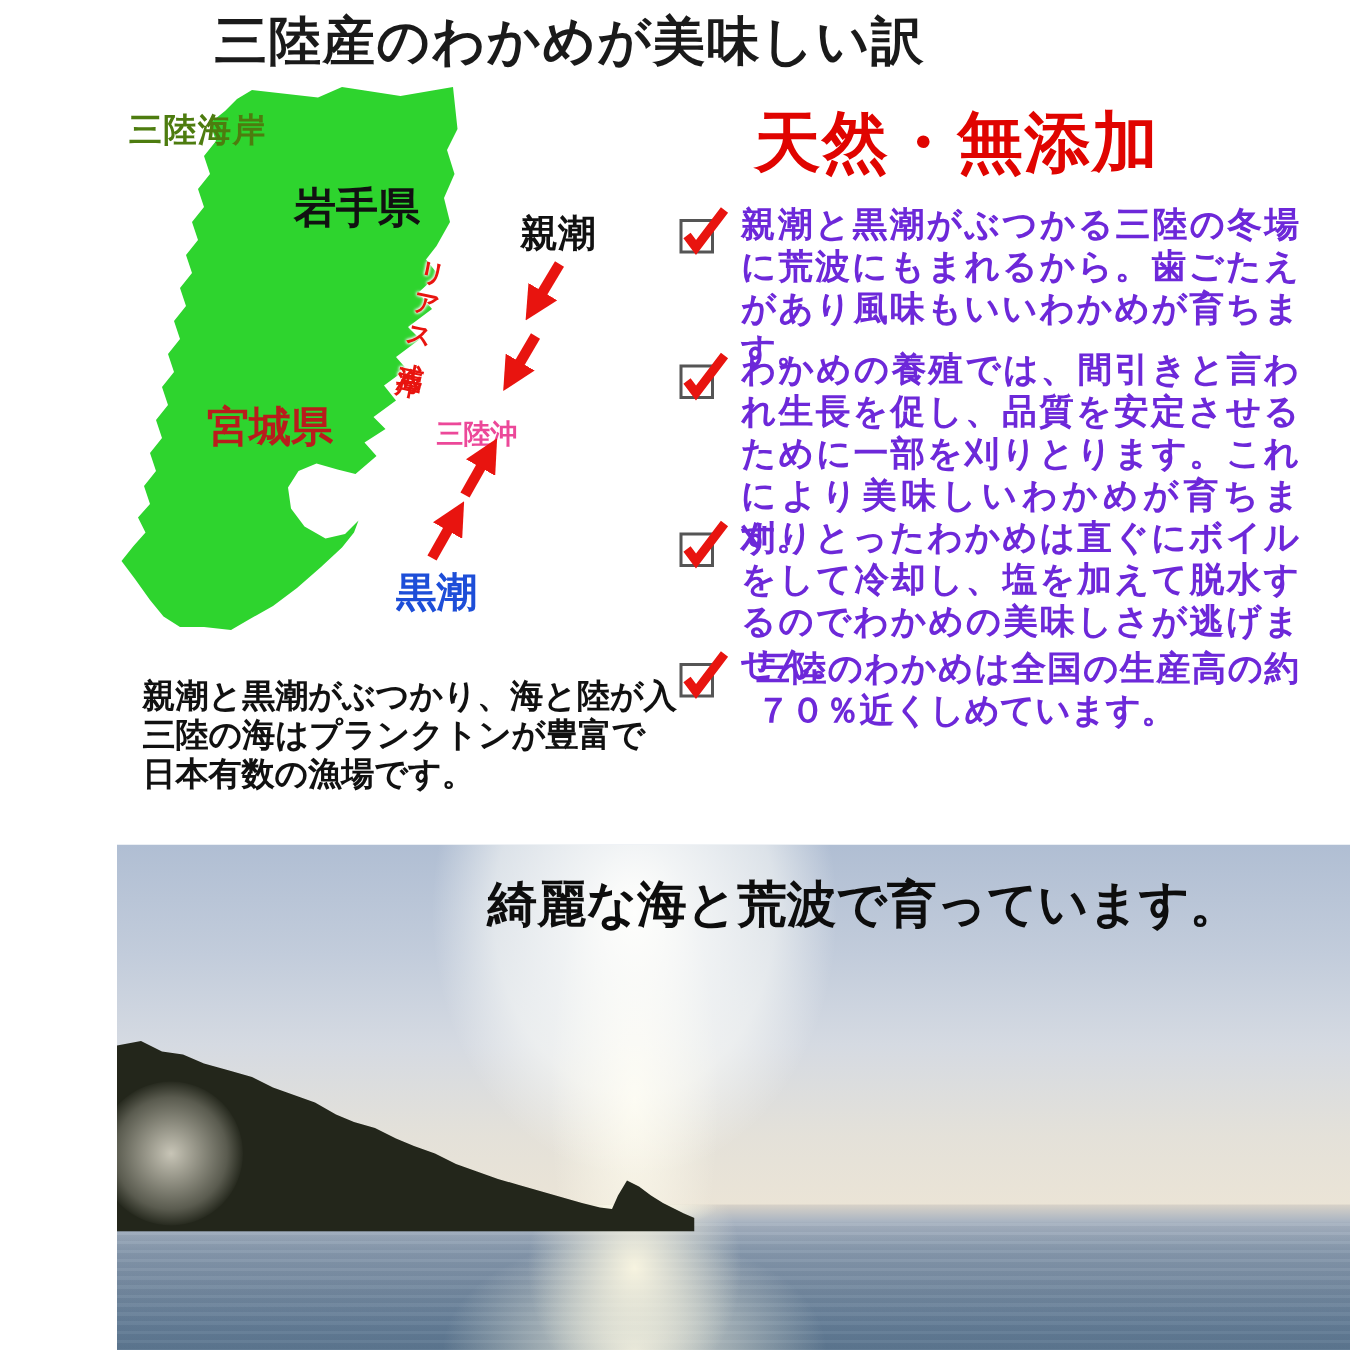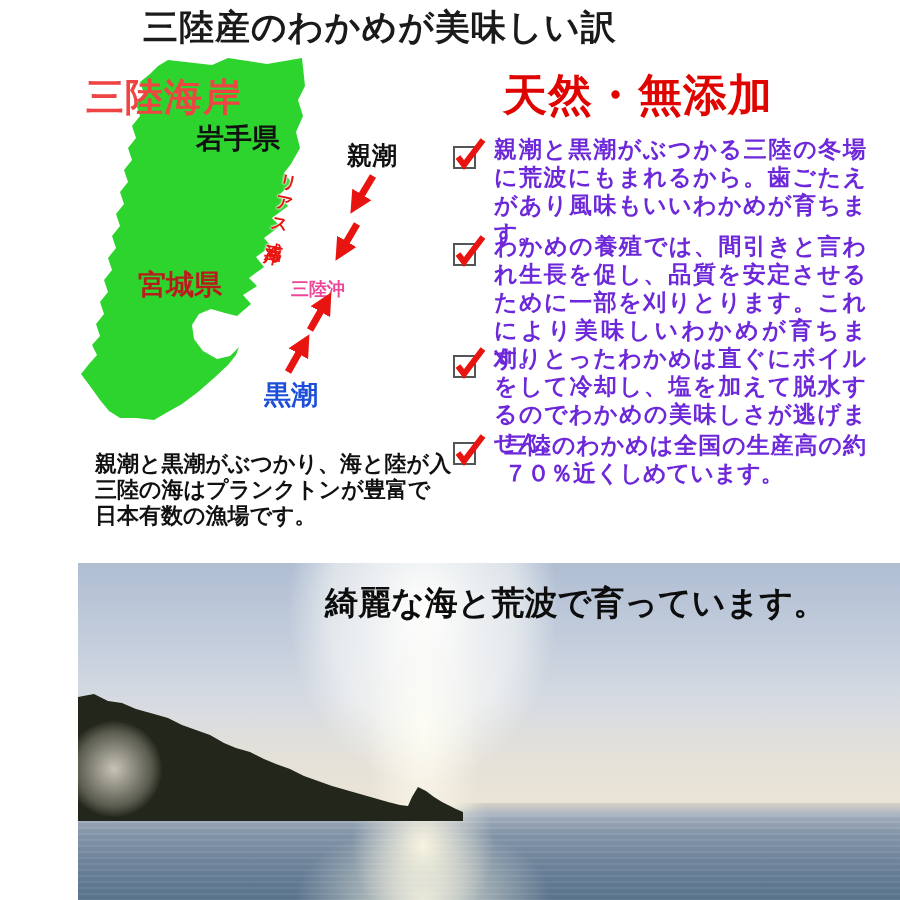--- a/index.html
+++ b/index.html
@@ -9,21 +9,21 @@
   
   .main-title{position:absolute;left:143px;top:4px;margin:0;font-size:35px;font-weight:bold;
               color:#1a1a1a;letter-spacing:1px;white-space:nowrap;text-align:right;}
   .features-heading{position:absolute;left:503px;top:66px;margin:0;font-size:44px;font-weight:bold;
               color:#e00400;letter-spacing:1px;white-space:nowrap;}
 
   
   .map-svg{position:absolute;left:62px;top:56px;width:250px;height:372px;}
   .map-label{position:absolute;font-family:"Liberation Sans","DejaVu Sans",sans-serif;
              font-weight:bold;white-space:nowrap;}
-  .lbl-coast{left:86px;top:72px;font-size:38px;color:#ef4444;letter-spacing:1px;}
+  .lbl-coast{left:86px;top:72px;font-size:22px;color:#4d7c0f;letter-spacing:1px;}
   .lbl-iwate{left:196px;top:120px;font-size:28px;color:#111;}
   .lbl-miyagi{left:138px;top:266px;font-size:28px;color:#b91c1c;}
   .lbl-rias{left:281px;top:163px;font-size:17px;color:#e8140f;writing-mode:vertical-rl;
             letter-spacing:3px;transform:rotate(12deg);transform-origin:top center;
             text-shadow:0 0 2px #fff,0 0 2px #fff,0 0 3px #fff;}
   .lbl-oyashio{left:347px;top:139px;font-size:25px;color:#111;}
   .lbl-offshore{left:291px;top:277px;font-size:18px;color:#ec4899;}
   .lbl-kuroshio{left:264px;top:377px;font-size:27px;color:#1d4ed8;}
   .arrows-svg{position:absolute;left:255px;top:128px;width:170px;height:290px;}
 

